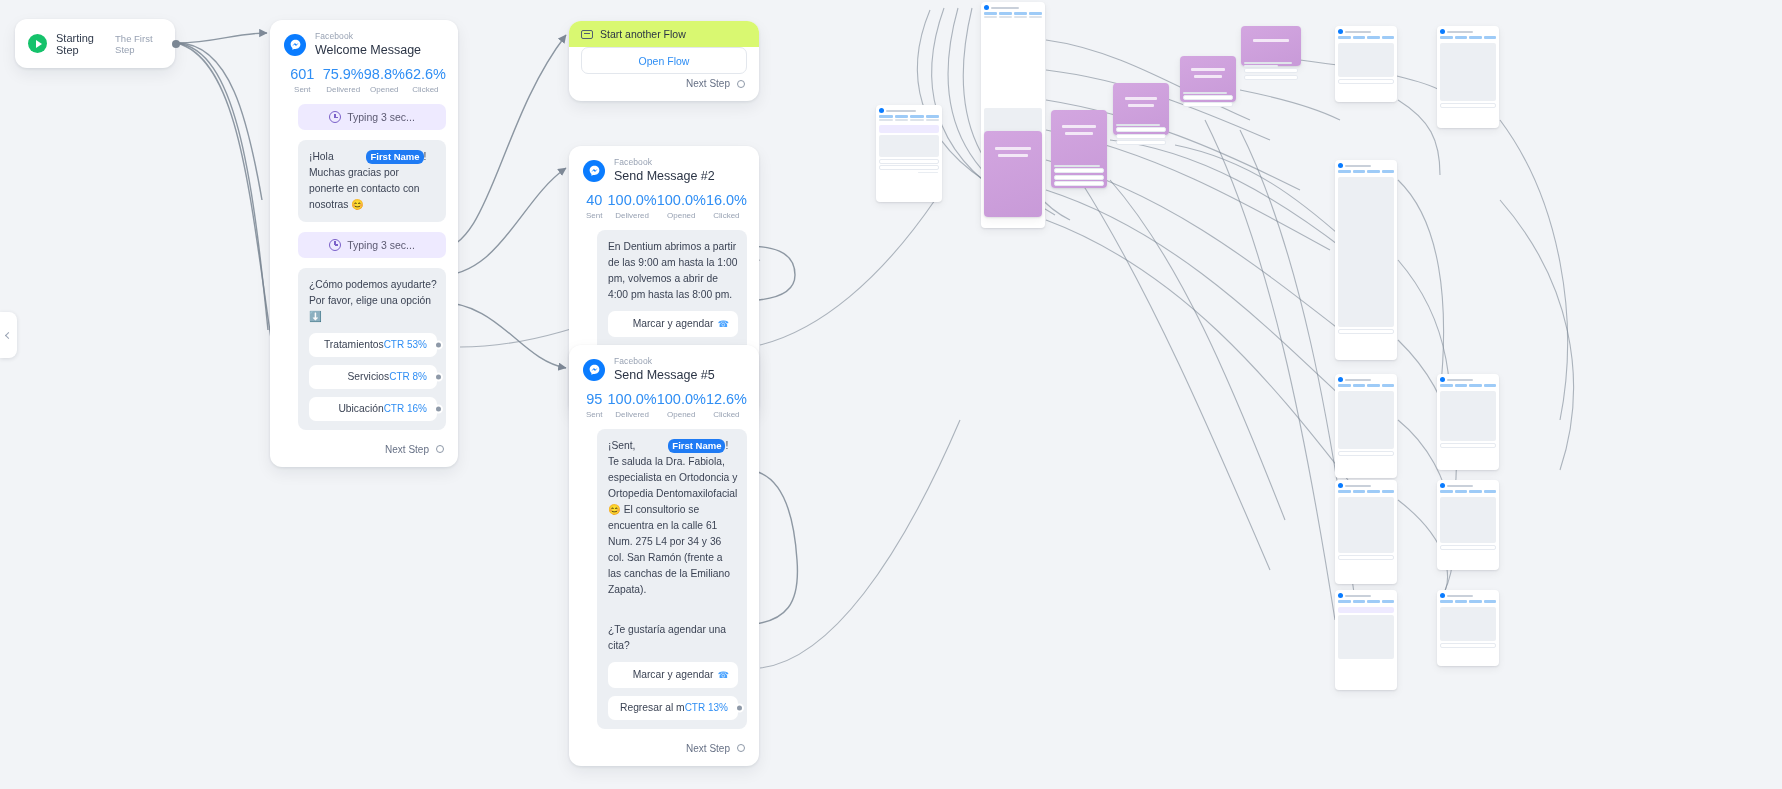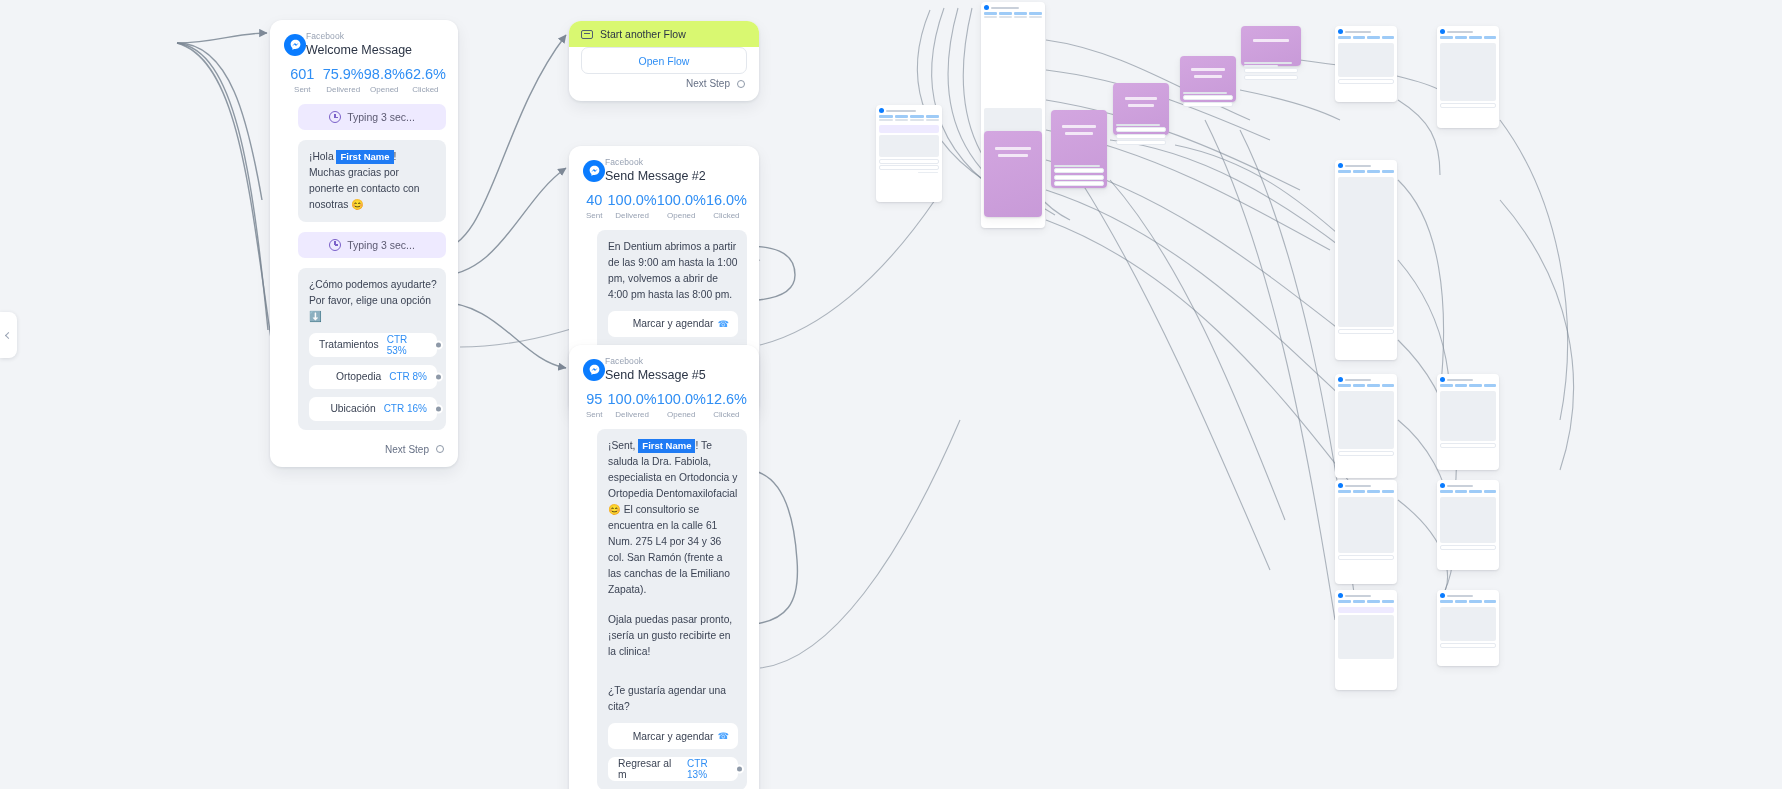--- a/index.html
+++ b/index.html
@@ -26,21 +26,21 @@
   .wire.thin { stroke-width: 1.1; opacity: .6; }
 
   
   .node {
     position: absolute;
     background: #ffffff;
     border-radius: 12px;
     box-shadow: 0 1px 3px rgba(16,24,40,.09), 0 6px 16px rgba(16,24,40,.07);
   }
   .node-head {
-    display: flex; align-items: center; 
+    display: flex; align-items: center; gap: 9px;
     padding: 12px 14px 4px 14px;
   }
   .fb-avatar {
     width: 22px; height: 22px; border-radius: 50%;
     background: #0a7cff;
     display: flex; align-items: center; justify-content: center;
     flex: 0 0 auto;
   }
   .fb-avatar svg { display: block; }
   .head-txt { line-height: 1.15; }
@@ -83,34 +83,34 @@
   .clock:after  { width: 3px; height: 1.2px; left: 4.6px; top: 4.6px; }
 
   .bubble {
     background: #eceff3;
     border-radius: 8px;
     padding: 9px 11px;
     font-size: 10.3px; color: #3b4354; line-height: 1.55;
     margin-bottom: 10px;
   }
   .token {
-    background: #1f7bf4; color: #fff; border-radius: 0;
+    background: #1f7bf4; color: #fff; border-radius: 6px;
     padding: 0 4px; font-size: 9.5px; font-weight: bold;
-    display: inline-block; line-height: 14px;
+    display: inline-block; line-height: 14px; margin-left: 30px;
   }
 
   .qbox { background: #eceff3; border-radius: 8px; padding: 9px 9px 9px 11px; }
   .qbox .qtext { font-size: 10.3px; color: #3b4354; line-height: 1.55; margin-bottom: 8px; }
 
   .reply {
     background: #ffffff;
     border-radius: 7px;
     height: 24px;
     display: flex; align-items: center; justify-content: flex-end;
-    padding: 0 10px; gap: 8px;
+    padding: 0 10px; 
     margin-bottom: 8px;
     font-size: 10.3px; color: #3b4354;
     position: relative;
   }
   .reply:last-child { margin-bottom: 0; }
   .ctr { color: #2f8ef4; font-size: 10px; }
   .port {
     position: absolute; right: -5.5px; top: 50%;
     transform: translateY(-50%);
     width: 9px; height: 9px; border-radius: 50%;
@@ -261,20 +261,28 @@
     <path class="wire thin" d="M1398,500 C1450,540 1455,580 1440,600"></path>
 
     <path class="wire thin" d="M1110,180 C1180,260 1230,380 1285,520"></path>
     <path class="wire thin" d="M1080,180 C1150,290 1210,430 1270,570"></path>
     <path class="wire thin" d="M1240,130 C1300,250 1330,420 1355,600"></path>
     <path class="wire thin" d="M1205,120 C1270,250 1305,430 1335,620"></path>
     <path class="wire thin" d="M1500,120 C1560,200 1580,320 1560,420"></path>
     <path class="wire thin" d="M1500,200 C1570,280 1590,380 1560,470"></path>
   </svg>
 
+  <div class="node" id="starting-step">
+    <span class="play">
+        <i></i>
+      </span>
+    <span class="t1">Starting Step</span>
+    <span class="t2">The First Step</span>
+    <span class="dot"></span>
+  </div>
 
   <div class="node" id="welcome-node">
     <div class="node-head">
       <span class="fb-avatar">
         <svg width="13" height="13" viewBox="0 0 24 24">
             <path fill="#fff" d="M12 3C6.9 3 3 6.8 3 11.7c0 2.8 1.3 5.2 3.3 6.8v3.3l3.1-1.7c.8.2 1.7.3 2.6.3 5.1 0 9-3.8 9-8.7S17.1 3 12 3zm.9 11.6l-2.3-2.4-4.5 2.4 4.9-5.2 2.4 2.4 4.4-2.4-4.9 5.2z"></path>
           </svg>
       </span>
       <span class="head-txt">
         <span class="channel" style="display:block">Facebook</span>
@@ -312,21 +320,21 @@
         <span>Typing 3 sec...</span>
       </div>
       <div class="qbox">
         <div class="qtext">¿Cómo podemos ayudarte? Por favor, elige una opción ⬇️</div>
         <div class="reply">
           <span>Tratamientos</span>
           <span class="ctr">CTR 53%</span>
           <span class="port"></span>
         </div>
         <div class="reply">
-          <span>Ortopedia</span>
+          <span>Servicios</span>
           <span class="ctr">CTR 8%</span>
           <span class="port"></span>
         </div>
         <div class="reply">
           <span>Ubicación</span>
           <span class="ctr">CTR 16%</span>
           <span class="port"></span>
         </div>
       </div>
     </div>
@@ -424,21 +432,20 @@
           <div class="lbl">Opened</div>
         </div>
       <div class="stat">
           <div class="val">12.6%</div>
           <div class="lbl">Clicked</div>
         </div>
     </div>
     <div class="body">
       <div class="qbox">
         <div class="qtext" style="margin-bottom:0"><span>¡Sent, </span><span class="token">First Name</span><span>! Te saluda la Dra. Fabiola, especialista en Ortodoncia y Ortopedia Dentomaxilofacial 😊 El consultorio se encuentra en la calle 61 Num. 275 L4 por 34 y 36 col. San Ramón (frente a las canchas de la Emiliano Zapata).</span></div>
-        <div class="qtext" style="margin-top:14px;margin-bottom:0">Ojala puedas pasar pronto, ¡sería un gusto recibirte en la clinica!</div>
         <div class="qtext" style="margin-top:24px;margin-bottom:8px">¿Te gustaría agendar una cita?</div>
         <div class="btnrow">
           <span>Marcar y agendar</span>
           <span class="ico">☎</span>
         </div>
         <div class="reply">
           <span>Regresar al m</span>
           <span class="ctr">CTR 13%</span>
           <span class="port"></span>
         </div>

